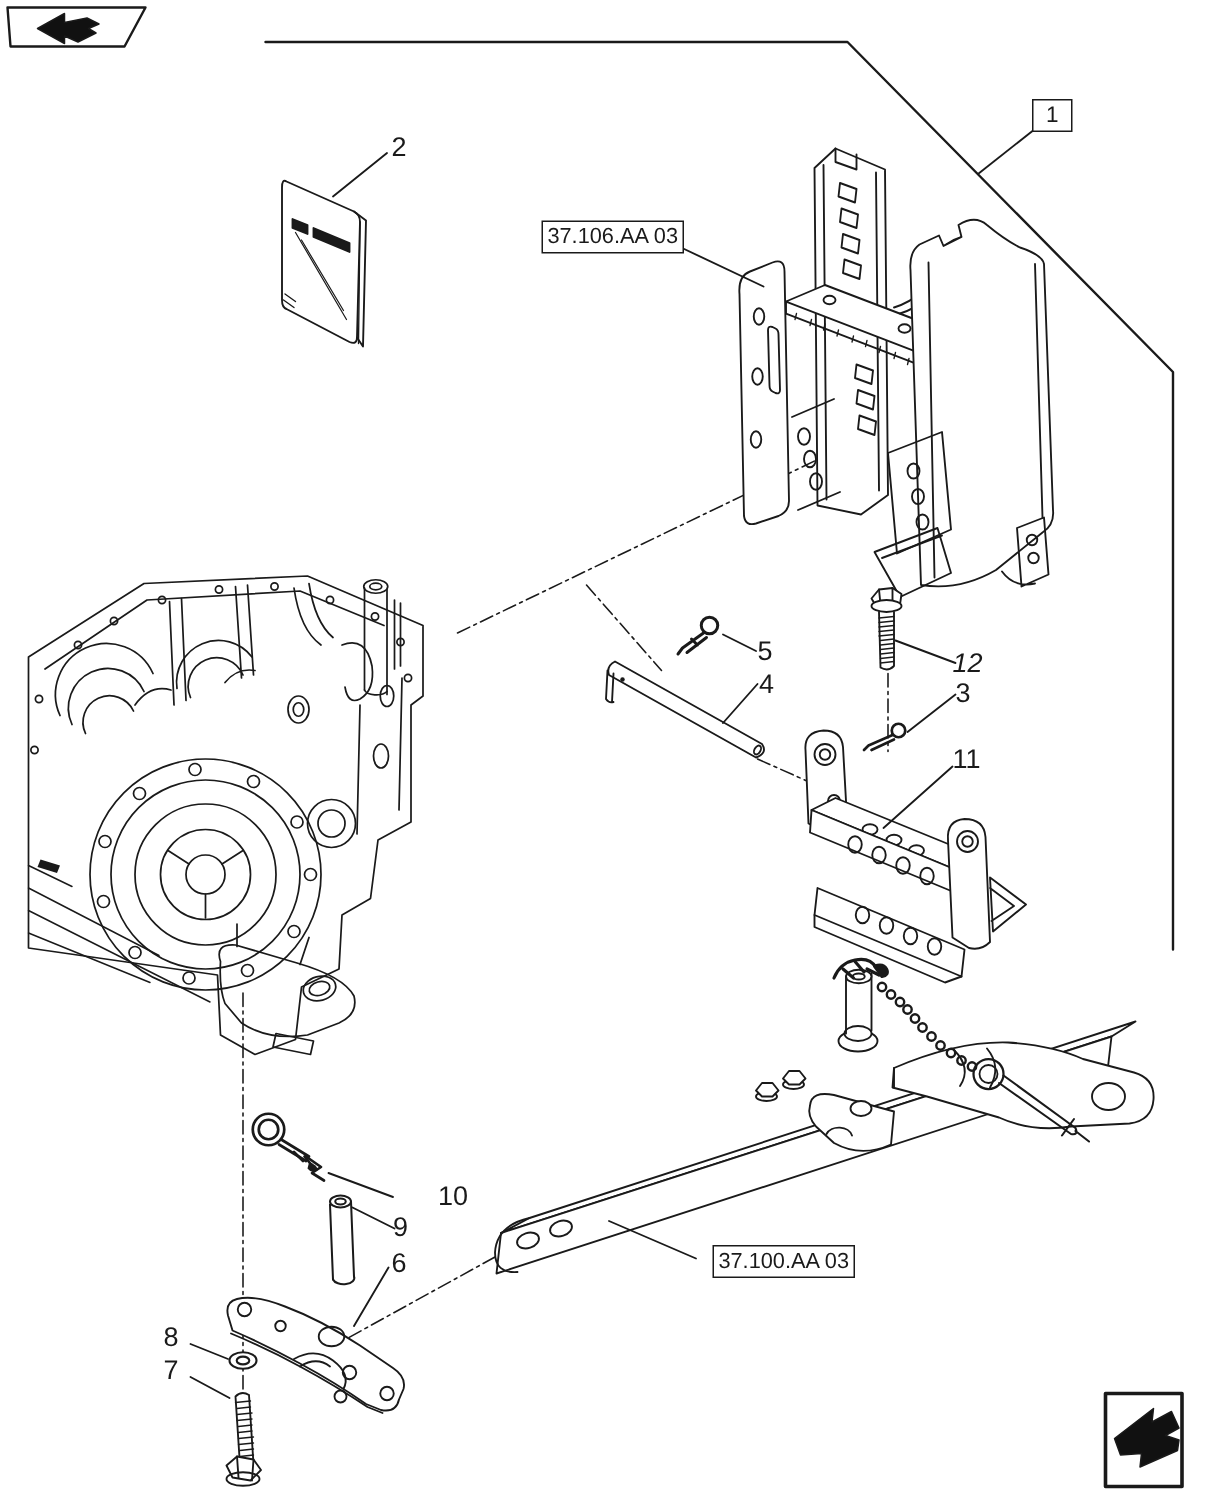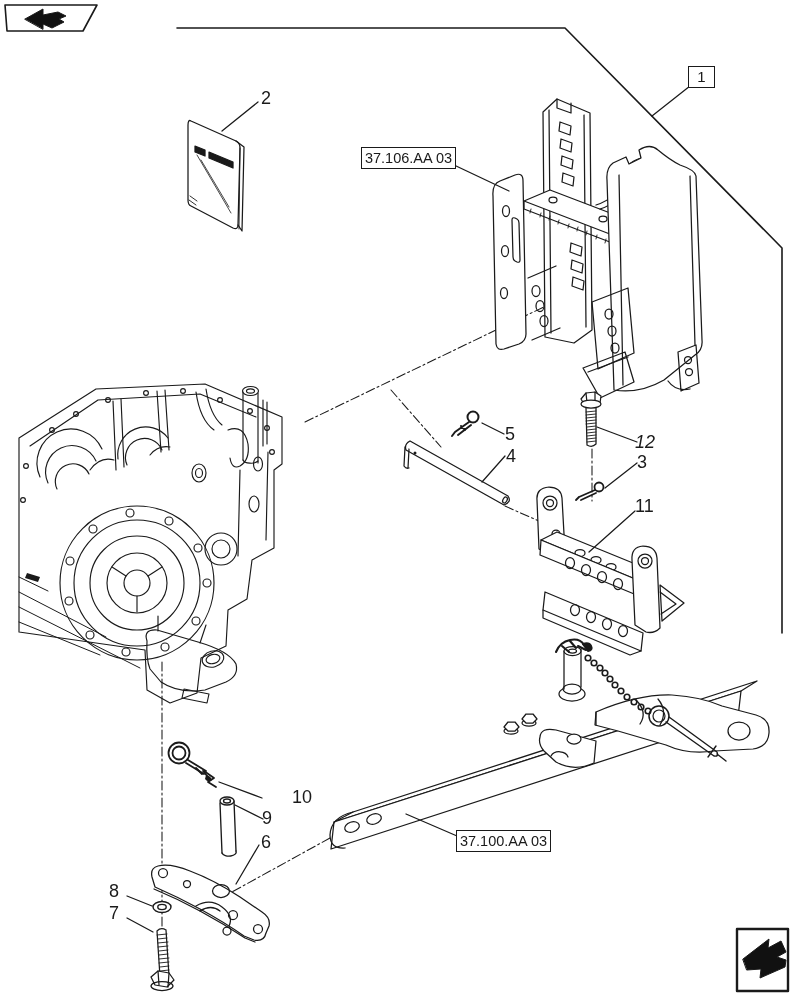--- a/index.html
+++ b/index.html
@@ -307,21 +307,21 @@
       <path d="M262,798 L219,782"></path>
       <path d="M263,819 L235,805"></path>
       <path d="M259,845 L236,884"></path>
       <path d="M127,896 L152,906"></path>
       <path d="M127,918 L153,932"></path>
     </g>
   </g>
 </svg>
 
 <div class="refbox" style="left:361px;top:147px;">37.106.AA 03</div>
-<div class="refbox" style="left:456px;top:830px;">37.100.AA 03</div>
+<div class="refbox" style="left:475px;top:830px;">37.100.AA 03</div>
 
 <div class="callout-box" style="left:688px;top:66px;">1</div>
 <div class="callout" style="left:261px;top:88px;">2</div>
 <div class="callout" style="left:637px;top:452px;">3</div>
 <div class="callout" style="left:506px;top:446px;">4</div>
 <div class="callout" style="left:505px;top:424px;">5</div>
 <div class="callout" style="left:261px;top:832px;">6</div>
 <div class="callout" style="left:109px;top:903px;">7</div>
 <div class="callout" style="left:109px;top:881px;">8</div>
 <div class="callout" style="left:262px;top:808px;">9</div>

